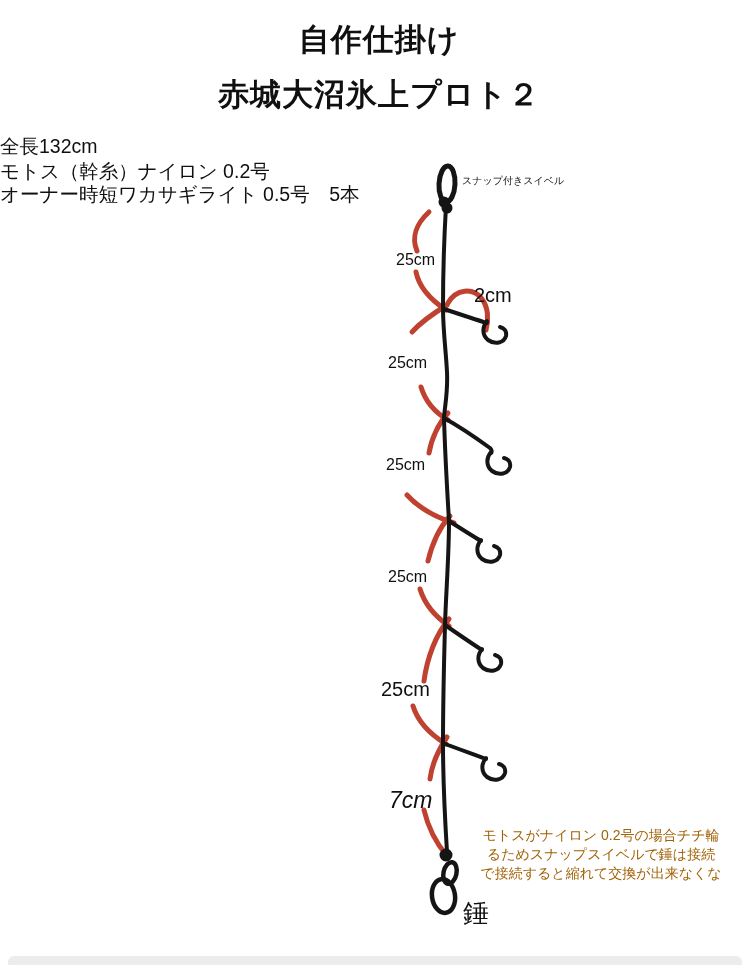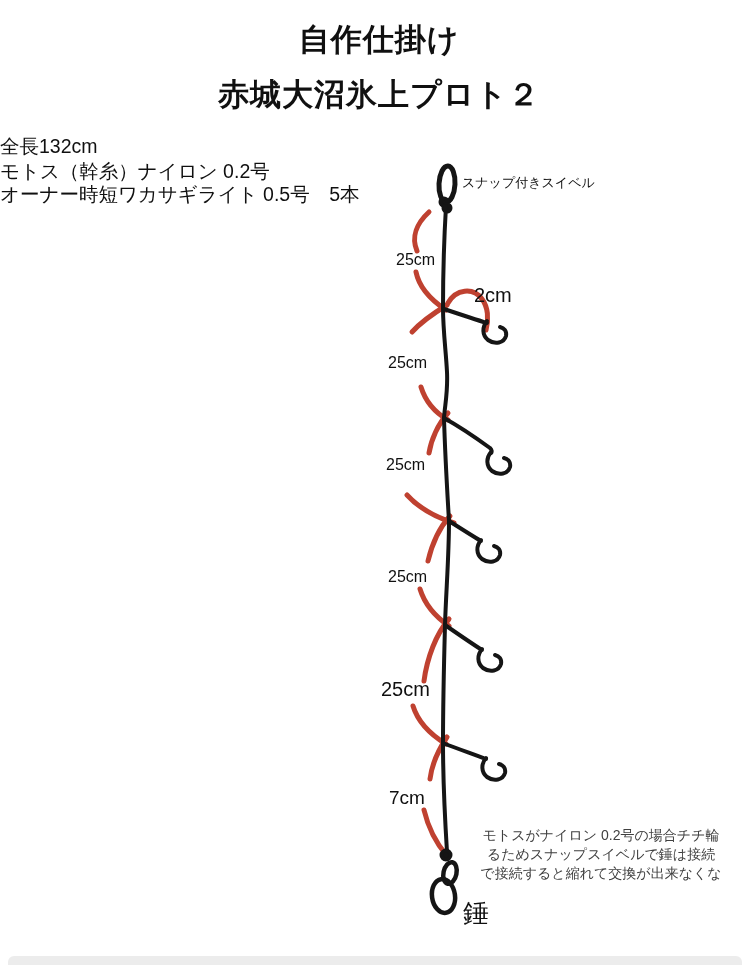--- a/index.html
+++ b/index.html
@@ -49,21 +49,21 @@
     white-space: nowrap;
   }
   .note-block {
     position: absolute;
     top: 826px;
     left: 462px;
     width: 278px;
     text-align: center;
     font-size: 14px;
     line-height: 19px;
-    color: #404040;
+    color: #a16207;
   }
   .bottom-bar {
     position: absolute;
     left: 8px;
     right: 8px;
     top: 956px;
     height: 10px;
     background: #ececec;
     border-radius: 6px 6px 0 0;
   }
@@ -138,29 +138,29 @@
                M 486,758 c -5,6 -5,14 1,19 c 7,5 16,3 18,-4 c 1,-5 -2,-8 -6,-9"></path>
 
       <g>
         <circle cx="446" cy="855" r="4.5" fill="#151515"></circle>
         <ellipse cx="450" cy="873" rx="6.5" ry="11" stroke-width="4.5" transform="rotate(12 450 873)"></ellipse>
         <ellipse cx="443.5" cy="896" rx="11.5" ry="17" stroke-width="4.5" transform="rotate(-8 443.5 896)"></ellipse>
       </g>
     </g>
   </svg>
 
-  <div class="dlabel" style="left:462px; top:174px; font-size:13px;">スナップ付きスイベル</div>
+  <div class="dlabel" style="left:462px; top:174px; font-size:10px;">スナップ付きスイベル</div>
 
   <div class="dlabel" style="left:396px; top:251px; font-size:16px;">25cm</div>
   <div class="dlabel" style="left:474px; top:284px; font-size:20px;">2cm</div>
   <div class="dlabel" style="left:388px; top:354px; font-size:16px;">25cm</div>
   <div class="dlabel" style="left:386px; top:456px; font-size:16px;">25cm</div>
   <div class="dlabel" style="left:388px; top:568px; font-size:16px;">25cm</div>
   <div class="dlabel" style="left:381px; top:678px; font-size:20px;">25cm</div>
-  <div class="dlabel" style="left:389px; top:787px; font-size:19px;">7cm</div>
+  <div class="dlabel" style="left:389px; top:787px; font-size:23px;font-style:italic;">7cm</div>
 
   <div class="dlabel" style="left:463px; top:896px; font-size:26px;">錘</div>
 
   <div class="note-block">
     <div>モトスがナイロン 0.2号の場合チチ輪</div>
     <div>るためスナップスイベルで錘は接続</div>
     <div>で接続すると縮れて交換が出来なくな</div>
   </div>
 
   <div class="bottom-bar"></div>

